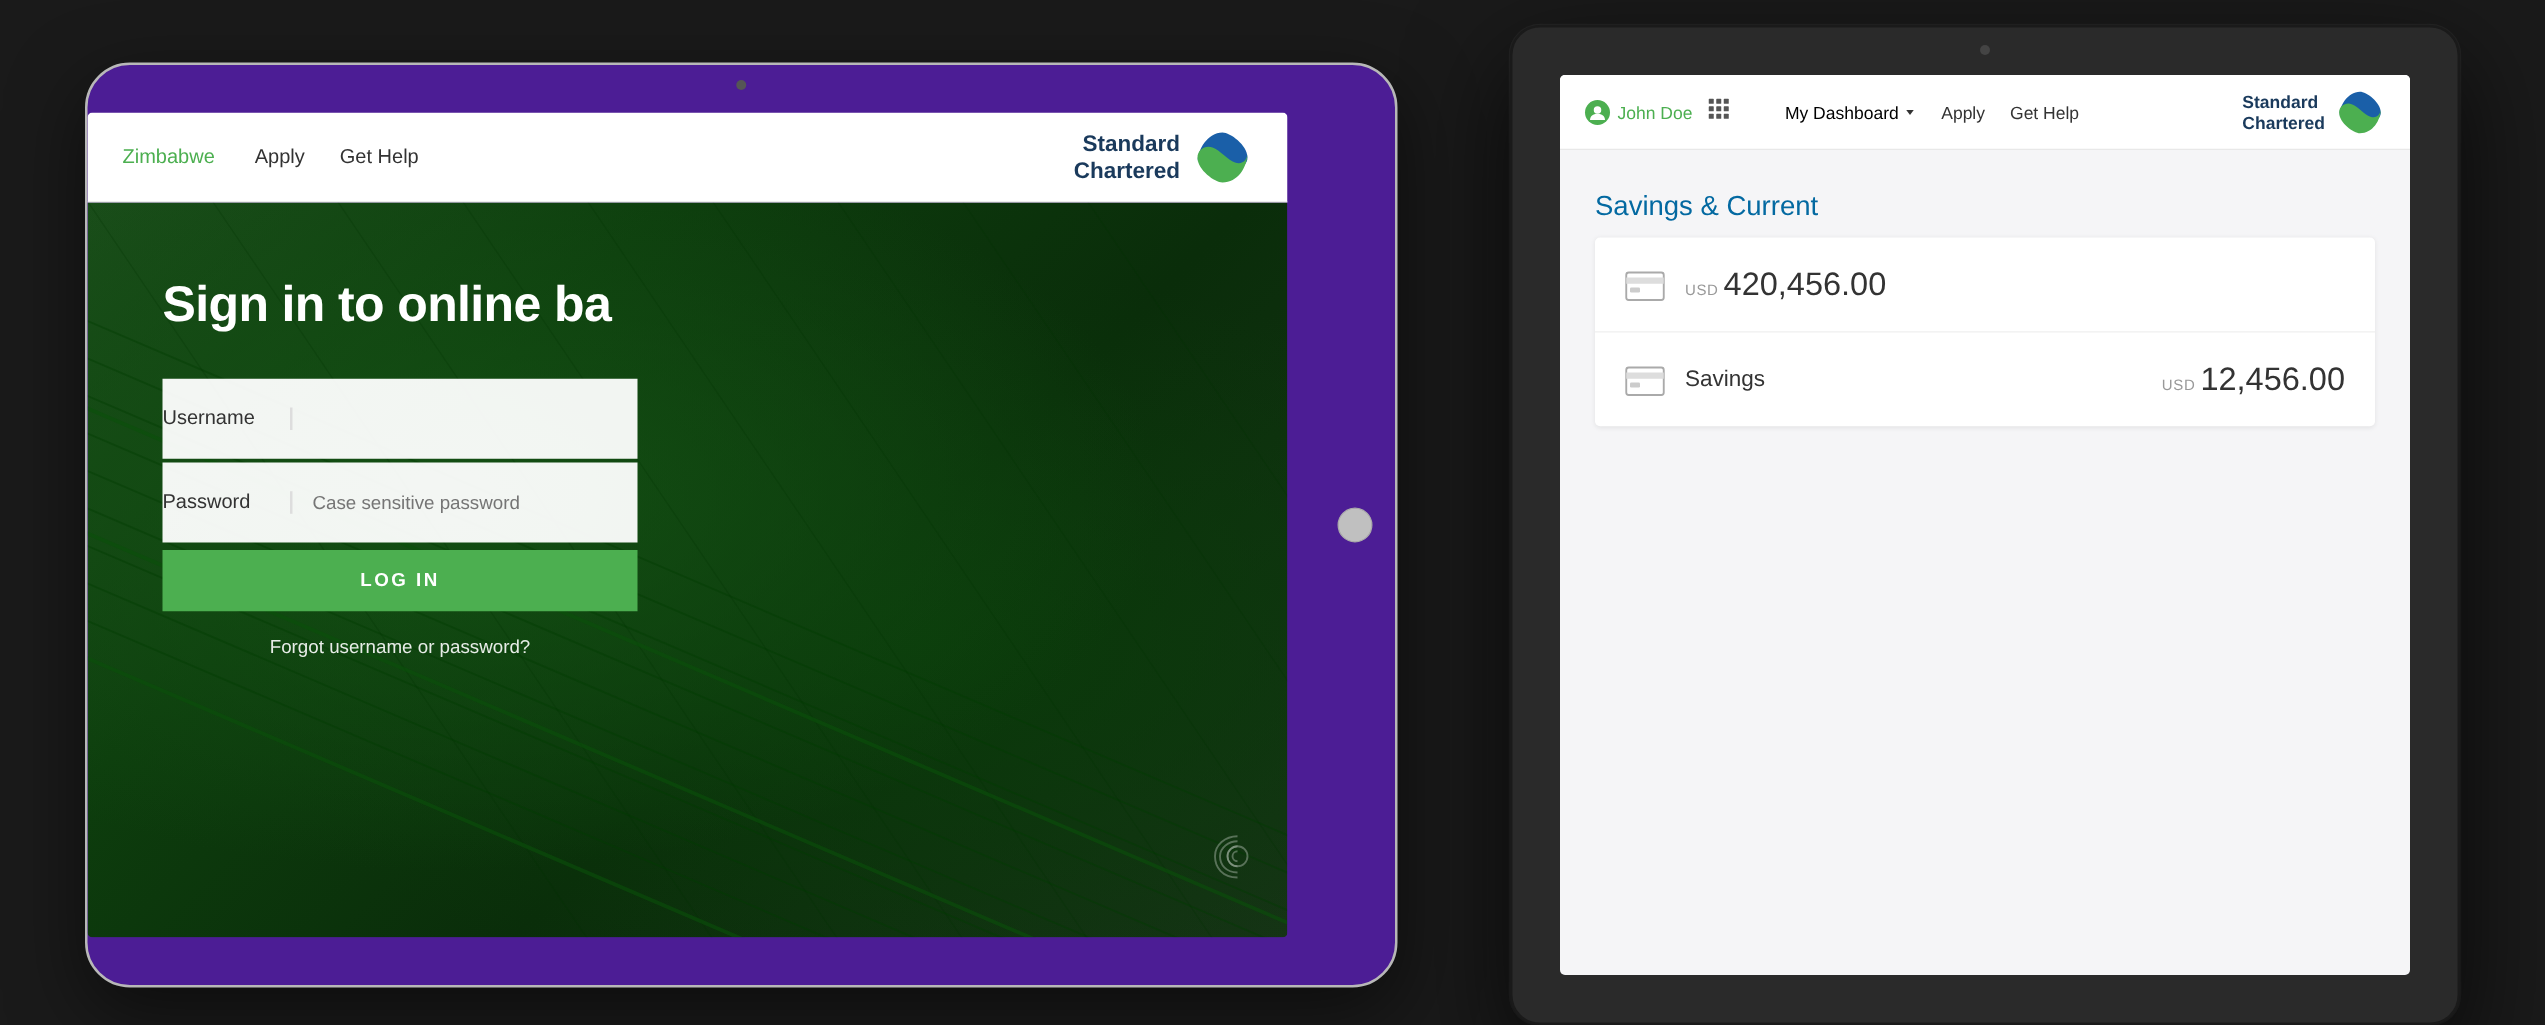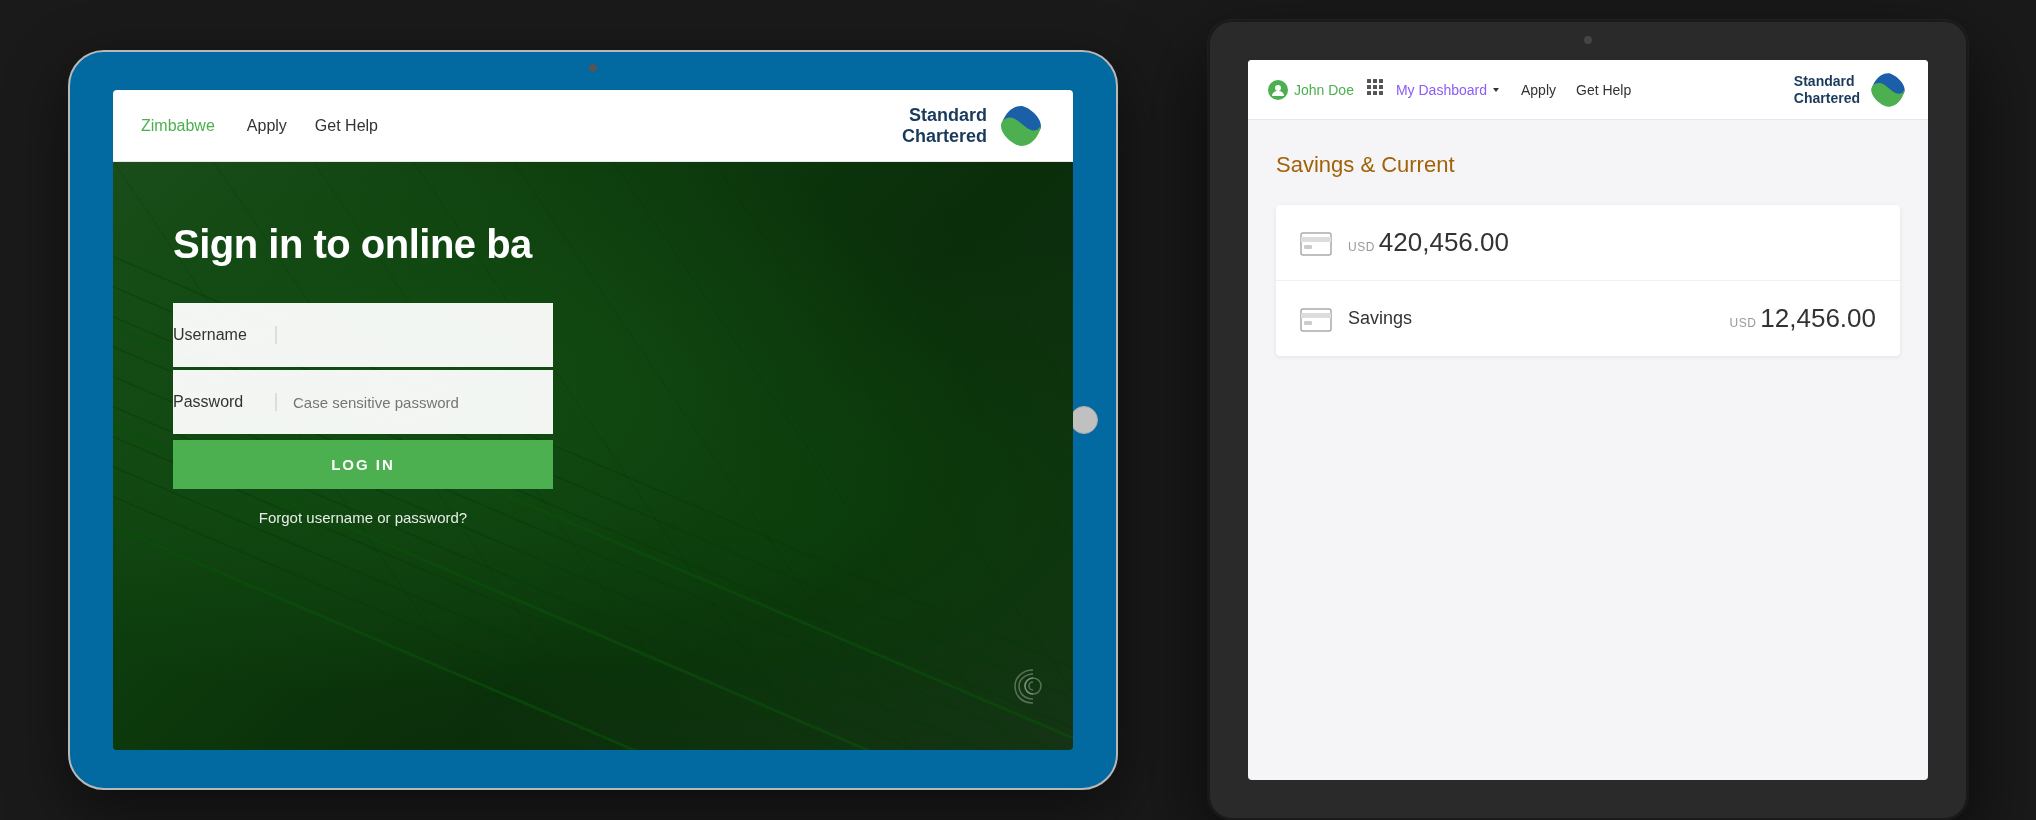--- a/index.html
+++ b/index.html
@@ -23,27 +23,27 @@
       justify-content: center;
     }
 
     
     .tablet-back {
       position: absolute;
       left: 0;
       top: 30px;
       width: 1050px;
       height: 740px;
-      background: #0369a1;
+      background: #4c1d95;
       border-radius: 36px;
       border: 2px solid #b8b8b8;
       box-shadow: 0 20px 60px rgba(0,0,0,0.5);
       display: flex;
       flex-direction: column;
-      align-items: center;
+      align-items: flex-start;
       justify-content: center;
       z-index: 1;
     }
 
     .tablet-back .home-button {
       position: absolute;
       right: 18px;
       top: 50%;
       transform: translateY(-50%);
       width: 28px;
@@ -306,22 +306,23 @@
       margin-right: 12px;
       color: #555;
       font-size: 18px;
     }
 
     .front-navbar-dashboard {
       display: flex;
       align-items: center;
       gap: 4px;
       font-size: 14px;
-      color: #8b5cf6;
+      color: #000000;
       margin-right: 20px;
+      margin-left: 32px;
     }
 
     .front-navbar-link {
       font-size: 14px;
       color: #333;
       margin-right: 20px;
     }
 
     .front-navbar-logo {
       margin-left: auto;
@@ -339,23 +340,23 @@
     }
 
     
     .front-content {
       padding: 32px 28px;
       flex: 1;
     }
 
     .section-title {
       font-size: 22px;
-      color: #a16207;
+      color: #0369a1;
       font-weight: 400;
-      margin-bottom: 27px;
+      margin-bottom: 12px;
     }
 
     .accounts-list {
       background: #ffffff;
       border-radius: 4px;
       overflow: hidden;
       box-shadow: 0 1px 4px rgba(0,0,0,0.08);
     }
 
     .account-item {

